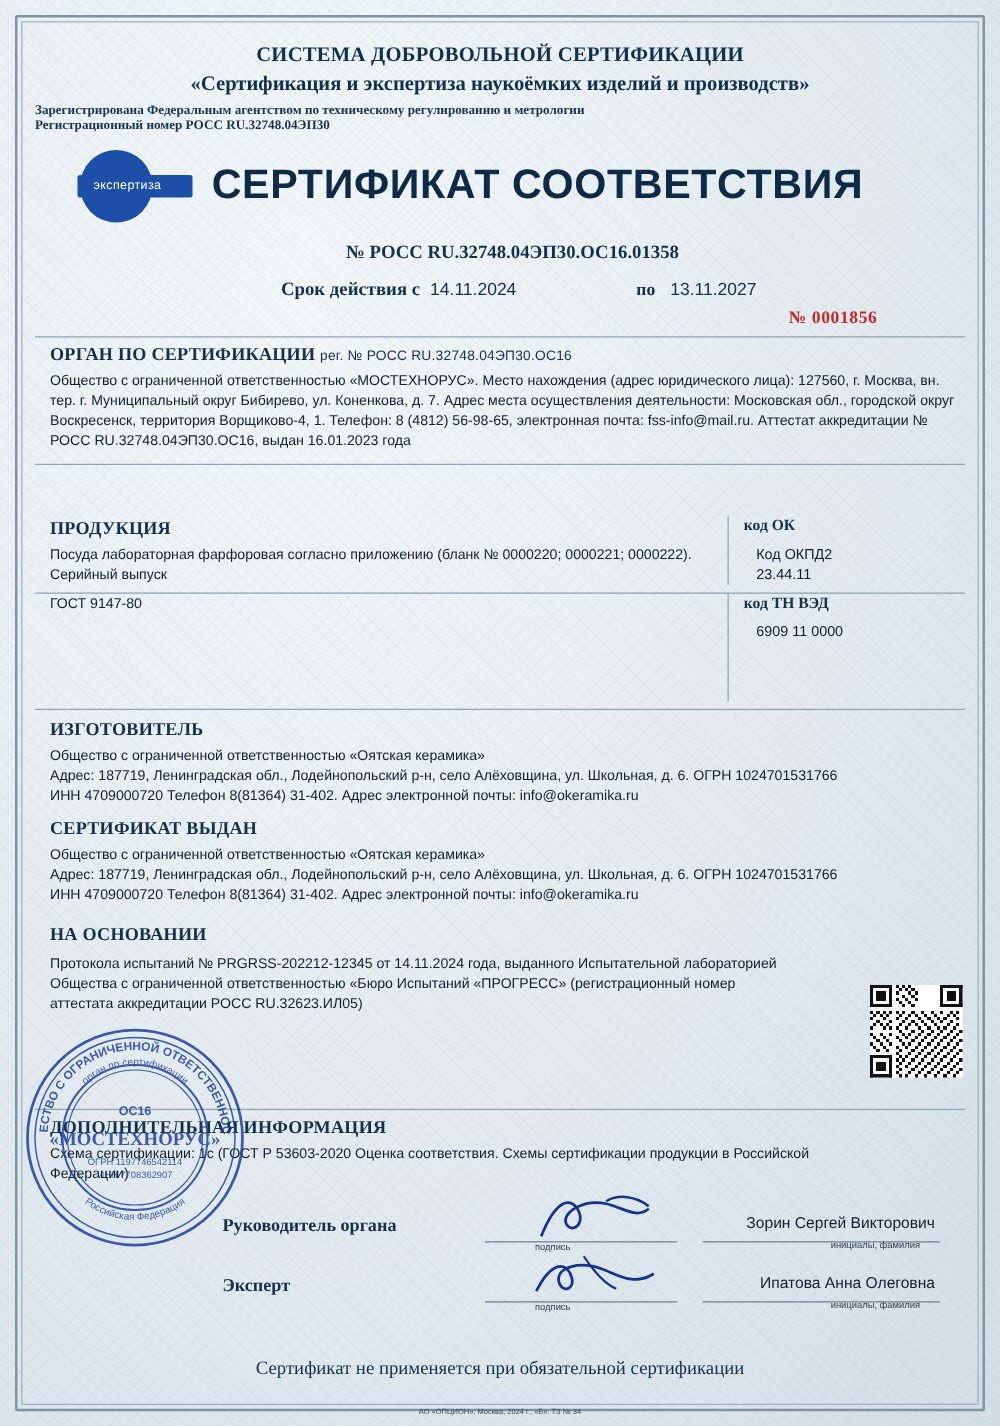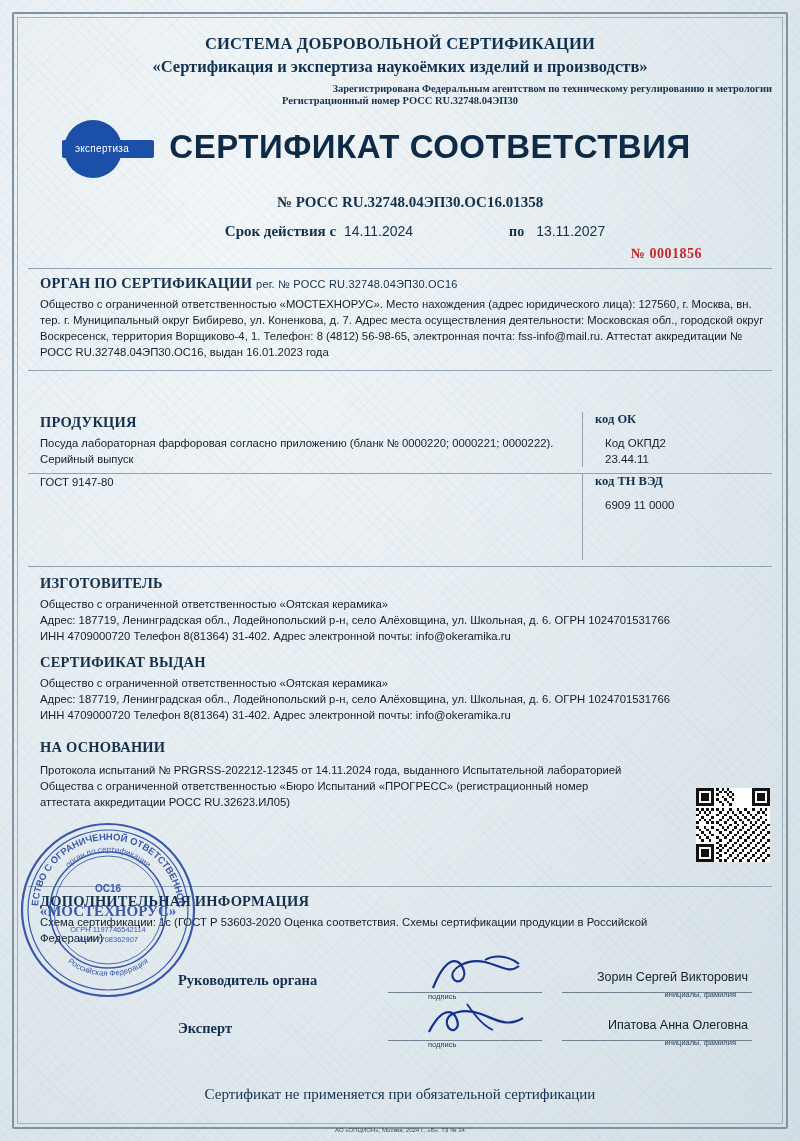--- a/index.html
+++ b/index.html
@@ -60,29 +60,29 @@
   }
   .sys-title2 {
     text-align: center;
     font-family: "Liberation Serif", serif;
     font-weight: bold;
     color: #10304f;
     font-size: 16.5px;
     margin-top: 3px;
   }
   .sys-sub {
-    text-align: right;
+    text-align: left;
     font-family: "Liberation Serif", serif;
     font-weight: bold;
     color: #16334f;
     font-size: 10.5px;
     margin-top: 6px;
   }
   .sys-sub2 {
-    text-align: center;
+    text-align: left;
     font-family: "Liberation Serif", serif;
     font-weight: bold;
     color: #16334f;
     font-size: 10.5px;
     margin-top: 1px;
   }
 
   
   .title-row {
     position: relative;

